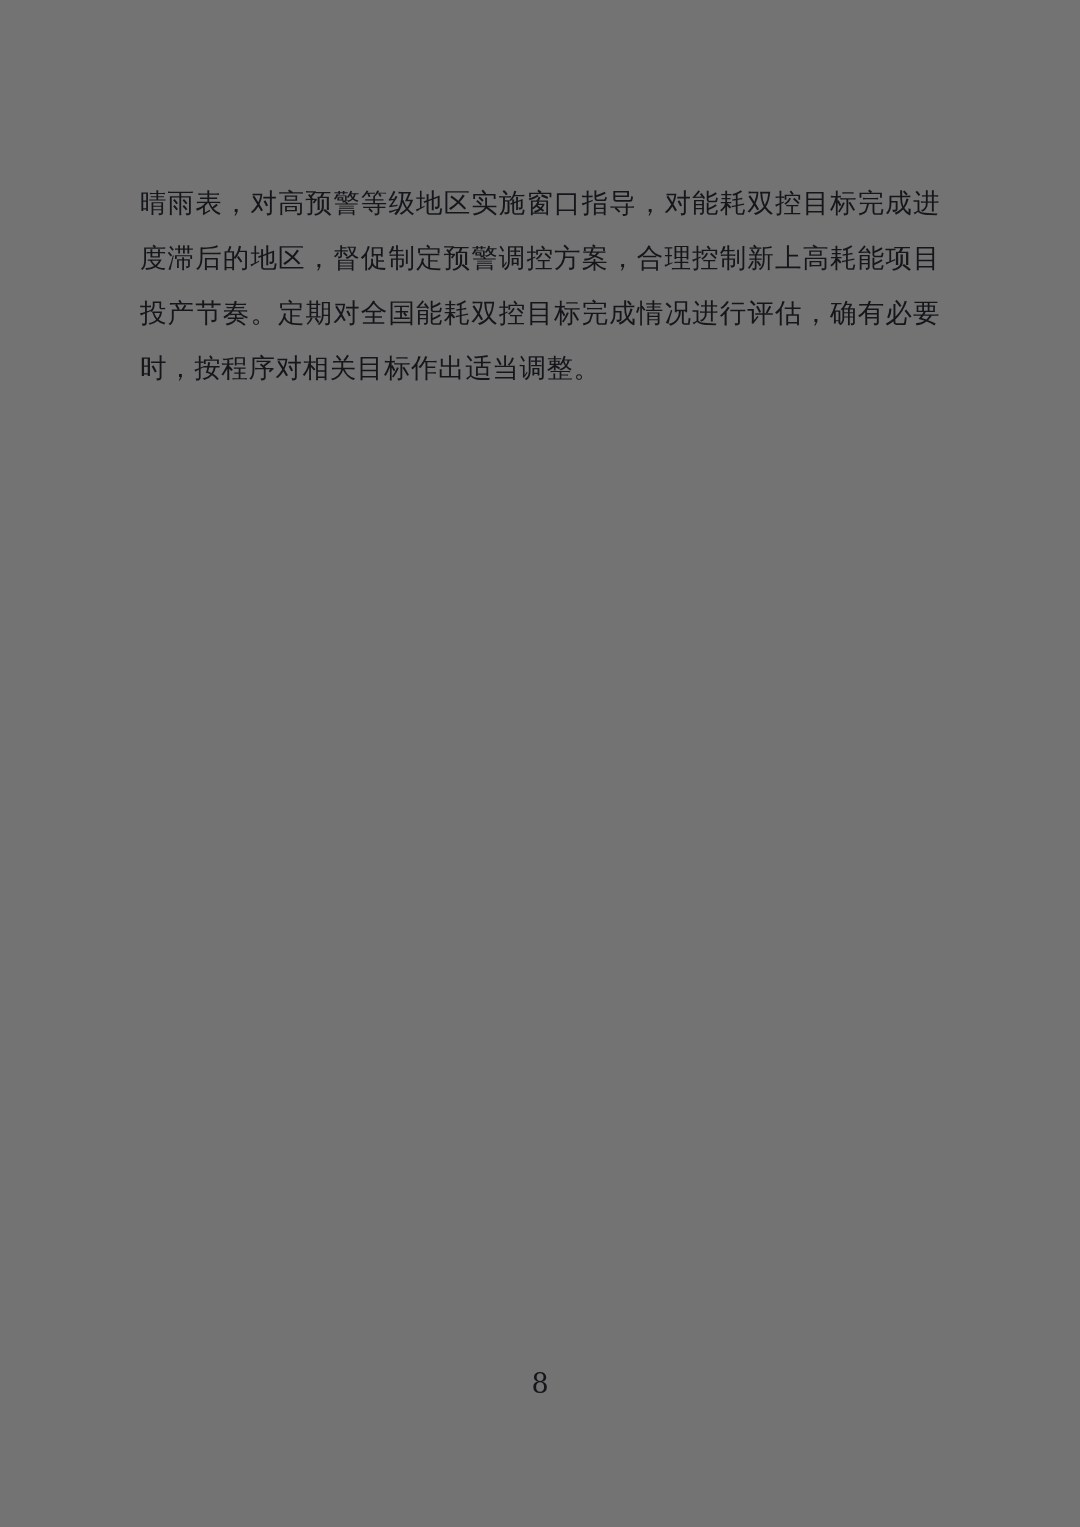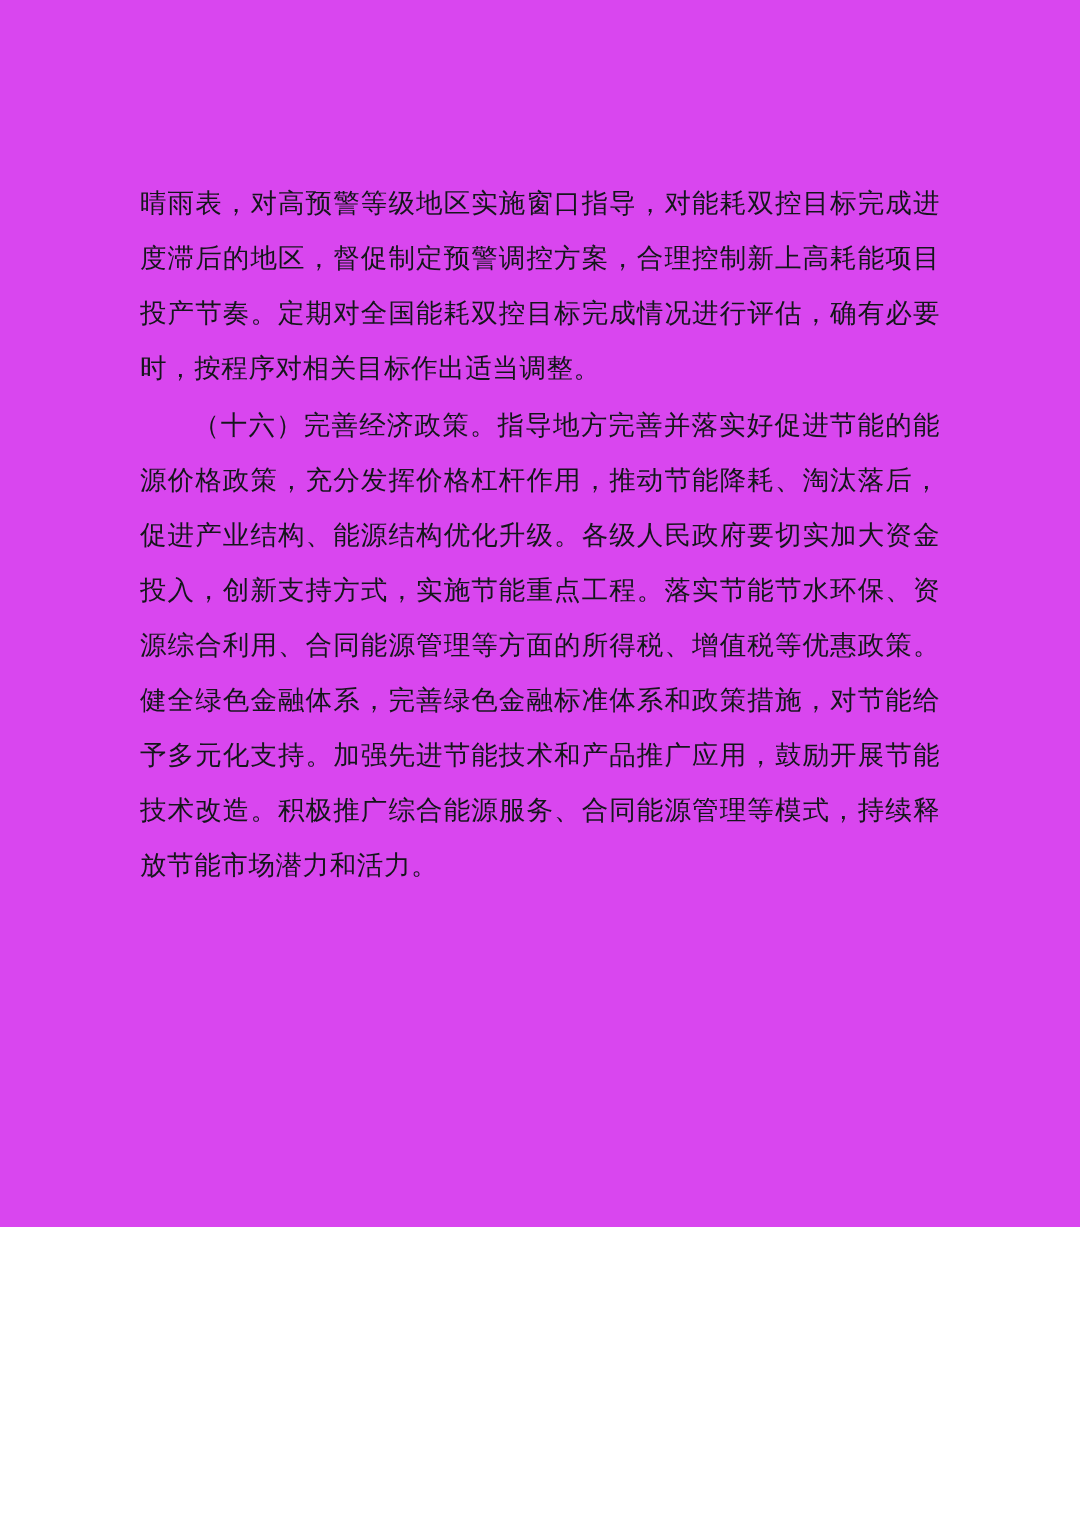--- a/index.html
+++ b/index.html
@@ -3,22 +3,22 @@
 <meta charset="utf-8">
 <style>
   html, body {
     margin: 0;
     padding: 0;
     background: #ffffff;
   }
   .page {
     position: relative;
     width: 1080px;
-    height: 1227px;
-    background: #d946ef;
+    height: 1527px;
+    background: #737373;
     box-sizing: border-box;
     overflow: hidden;
   }
   .content {
     position: absolute;
     left: 140px;
     top: 175px;
     width: 800px;
   }
   .para {
@@ -46,16 +46,15 @@
     font-size: 27px;
     color: #14161a;
   }
 </style>
 </head>
 <body>
 
 <div class="page">
   <div class="content">
     <p class="para">晴雨表，对高预警等级地区实施窗口指导，对能耗双控目标完成进度滞后的地区，督促制定预警调控方案，合理控制新上高耗能项目投产节奏。定期对全国能耗双控目标完成情况进行评估，确有必要时，按程序对相关目标作出适当调整。</p>
-    <p class="para indent">（十六）完善经济政策。指导地方完善并落实好促进节能的能源价格政策，充分发挥价格杠杆作用，推动节能降耗、淘汰落后，促进产业结构、能源结构优化升级。各级人民政府要切实加大资金投入，创新支持方式，实施节能重点工程。落实节能节水环保、资源综合利用、合同能源管理等方面的所得税、增值税等优惠政策。健全绿色金融体系，完善绿色金融标准体系和政策措施，对节能给予多元化支持。加强先进节能技术和产品推广应用，鼓励开展节能技术改造。积极推广综合能源服务、合同能源管理等模式，持续释放节能市场潜力和活力。</p>
   </div>
   <div class="pagenum">8</div>
 </div>
 
 </body></html>

